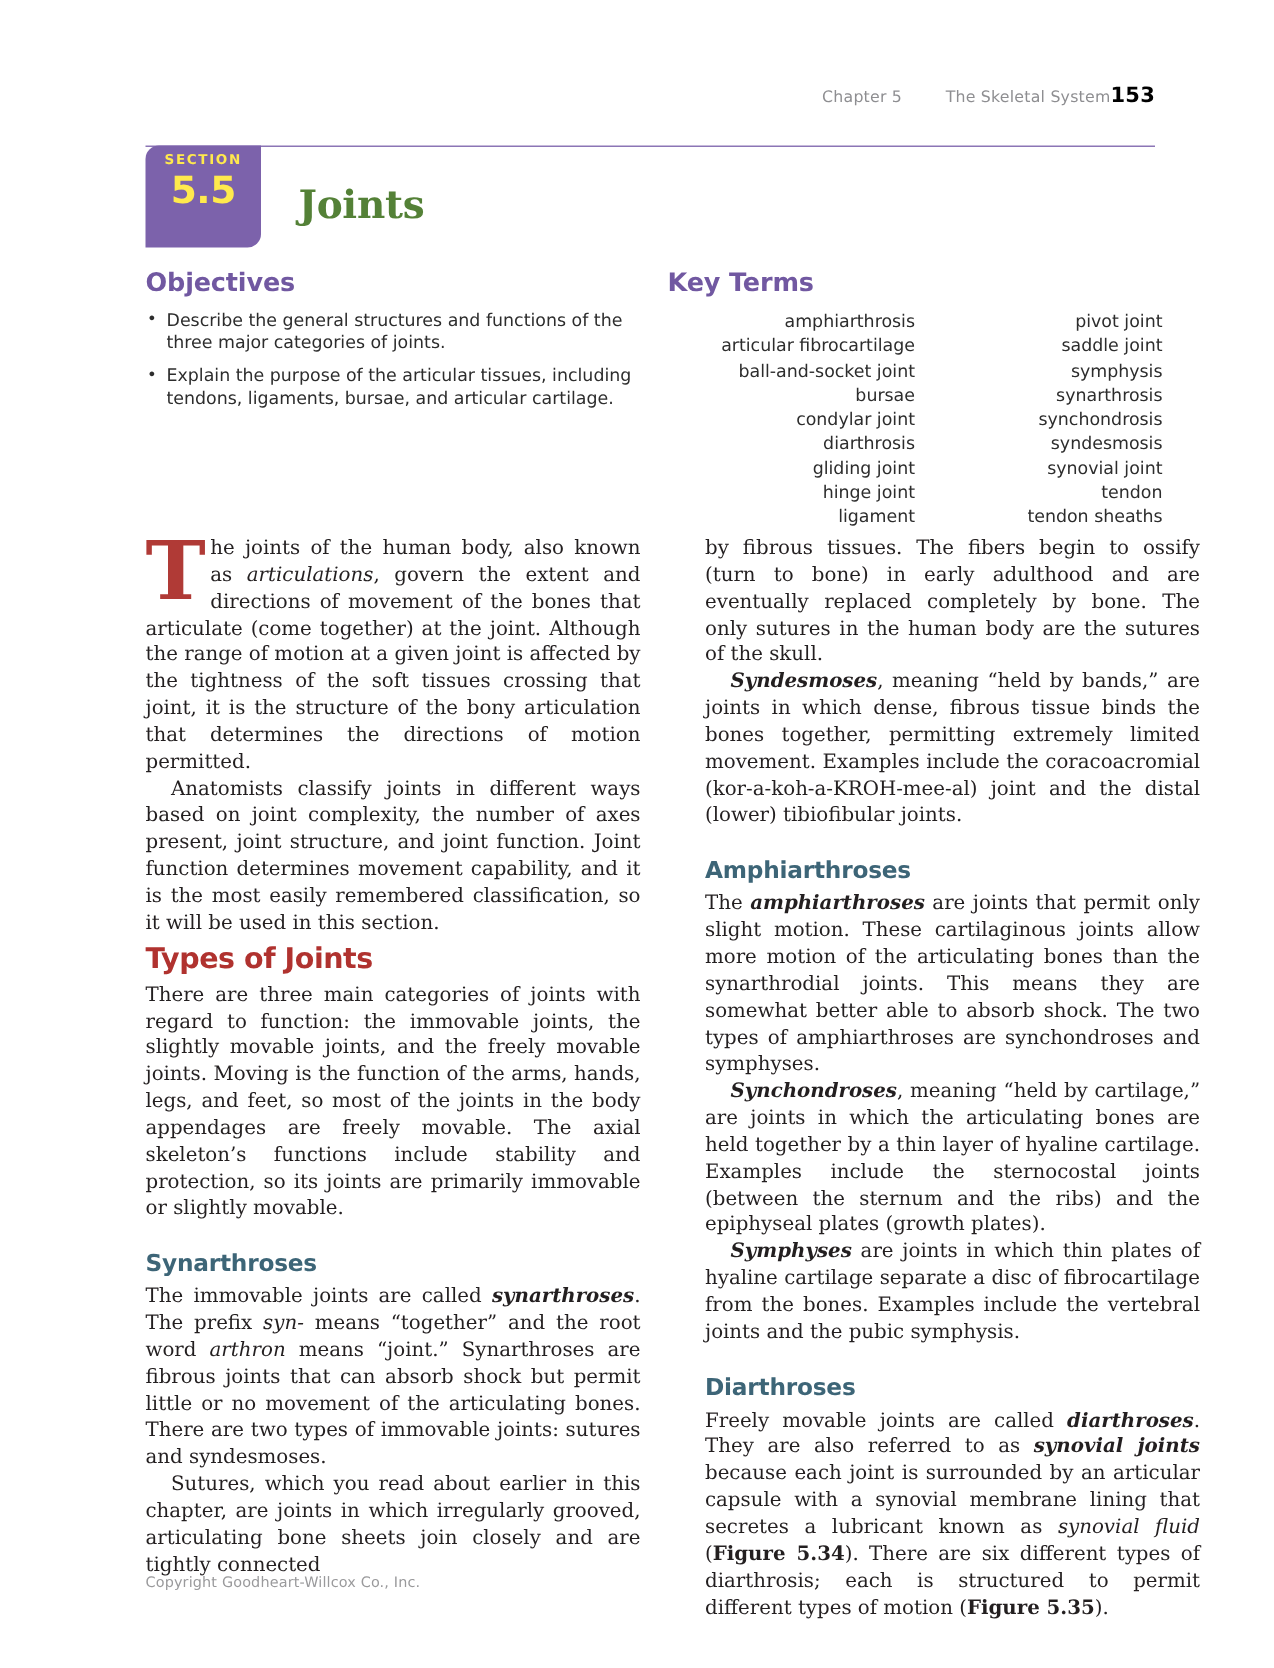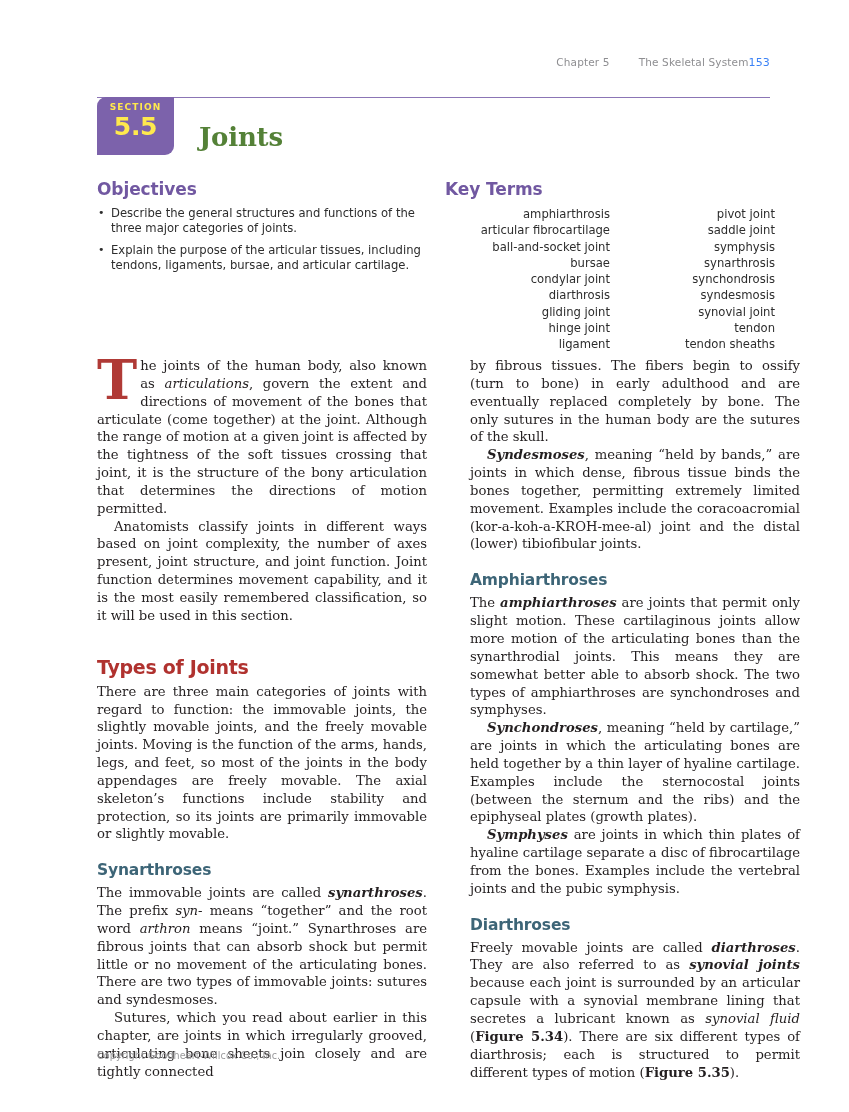--- a/index.html
+++ b/index.html
@@ -26,40 +26,40 @@
     gap: 0;
     font-family: "DejaVu Sans", sans-serif;
     font-size: 10.5px;
     color: #8e8e91;
     letter-spacing: 0.15px;
     white-space: nowrap;
   }
   .running-head .rh-chapter { margin-right: 29px; }
   .running-head .rh-title { }
   .running-head .rh-page {
-    font-weight: normal;
-    color: #3b82f6;
-    font-size: 11px;
+    font-weight: bold;
+    color: #000000;
+    font-size: 14px;
   }
 
   
   .header-rule {
     position: absolute;
     left: 97px;
     top: 97px;
     width: 673px;
     height: 1px;
     background: #8b75b5;
   }
   .section-badge {
     position: absolute;
     left: 97px;
     top: 97px;
     width: 77px;
-    height: 58px;
+    height: 68px;
     background: #7c62ab;
     border-radius: 9px 0 9px 0;
     color: #ffe94d;
     text-align: center;
     font-family: "DejaVu Sans", sans-serif;
     box-sizing: border-box;
     padding-top: 5px;
   }
   .section-badge .badge-label {
     display: block;
@@ -179,21 +179,21 @@
     color: #b03a36;
     margin: 2px 2px 0 0;
     padding-right: 1px;
   }
 
   h3.head-red {
     font-family: "DejaVu Sans", sans-serif;
     font-size: 19px;
     font-weight: bold;
     color: #b0322f;
-    margin: 31px 0 5px 0;
+    margin: 3px 0 5px 0;
     letter-spacing: -0.3px;
     line-height: 22px;
   }
   h4.head-teal {
     font-family: "DejaVu Sans", sans-serif;
     font-size: 15.5px;
     font-weight: bold;
     color: #3d6577;
     margin: 18px 0 4px 0;
     letter-spacing: -0.15px;

